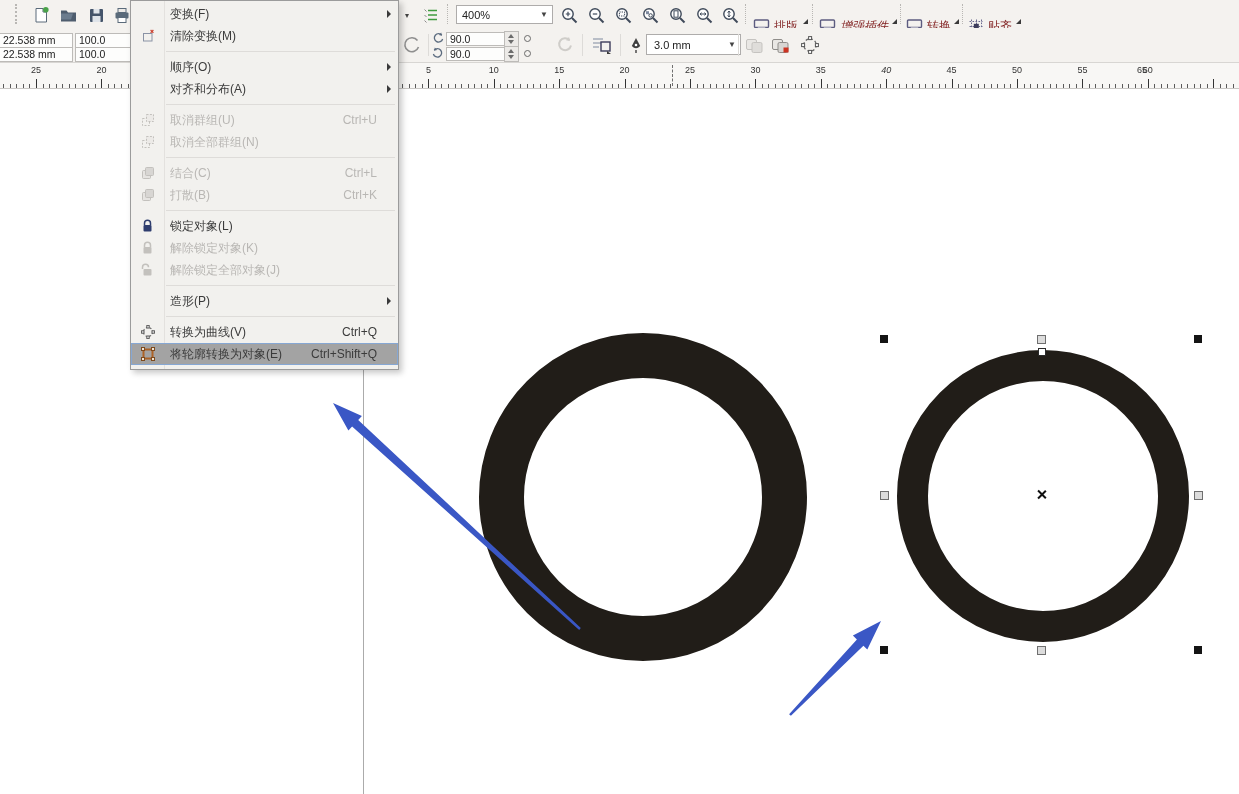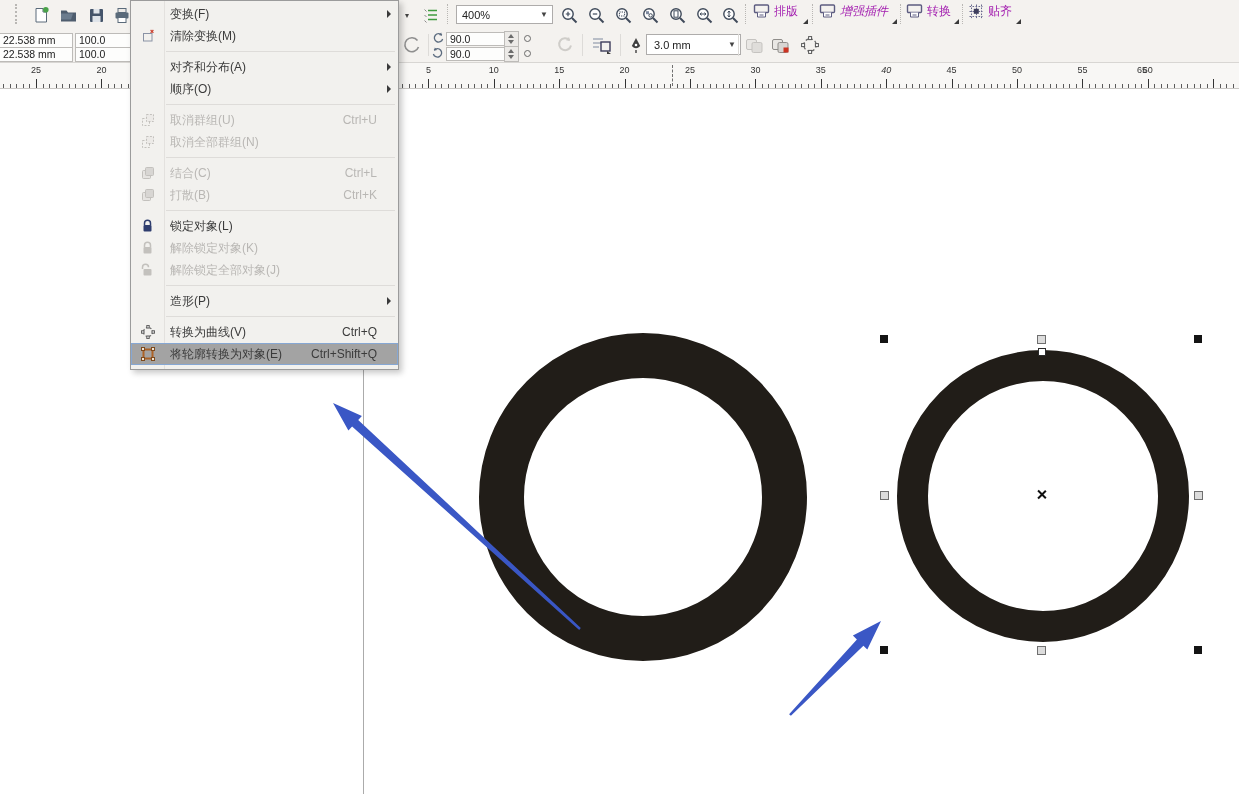--- a/index.html
+++ b/index.html
@@ -8,21 +8,21 @@
 
   
   .toolbar1{position:absolute;left:0;top:0;width:1239px;height:28px;background:#f4f2ef;border-bottom:1px solid #e6e4e1;z-index:2;}
   .toolbar2{position:absolute;left:0;top:28px;width:1239px;height:34px;background:#f4f2ef;border-bottom:1px solid #d8d6d3;z-index:2;}
   .tbicon{position:absolute;top:5px;width:20px;height:20px;display:flex;align-items:center;justify-content:center;}
   .dots{position:absolute;width:0;border-left:2px dotted #b9b7b4;}
   .vsep{position:absolute;width:0;border-left:1px solid #dddBd8;}
   .vsep.dotted{border-left:1px dotted #b9b7b4;}
   .combo{position:absolute;background:#fff;border:1px solid #aeacab;display:flex;align-items:center;font-size:11px;color:#222;}
   .combo .caret{margin-left:auto;font-size:8px;color:#444;padding:0 4px;}
-  .tbtn{position:absolute;top:0;height:22px;display:flex;align-items:center;gap:4px;font-size:12px;color:#a21caf;cursor:default;}
+  .tbtn{position:absolute;top:15px;height:22px;display:flex;align-items:center;gap:4px;font-size:12px;color:#7f1d1d;cursor:default;}
   .cornerarrow{position:absolute;width:0;height:0;border-left:5px solid transparent;border-bottom:5px solid #3a3a3a;}
   .fbox{position:absolute;background:#fdfdfc;border:1px solid #bdbbb8;font-size:10.5px;color:#222;line-height:12px;padding:0 3px;white-space:nowrap;overflow:hidden;}
   .spinbox{position:absolute;width:13px;height:14px;border:1px solid #bdbbb8;background:#eceae7;}
   .spinbox:before,.spinbox:after{content:'';position:absolute;left:3px;width:0;height:0;border-left:3px solid transparent;border-right:3px solid transparent;}
   .spinbox:before{top:2px;border-bottom:4px solid #6b6b6b;}
   .spinbox:after{bottom:2px;border-top:4px solid #6b6b6b;}
   .degree{position:absolute;width:5px;height:5px;border:1px solid #6b6b6b;border-radius:50%;}
 
   
   .ruler{position:absolute;left:0;top:62px;width:1239px;height:26px;background:#f8f7f5;border-bottom:1px solid #c9c7c4;z-index:1;}
@@ -538,27 +538,27 @@
             <rect x="2.5" y="4.5" width="8.5" height="7.5" fill="none" stroke="#8a93a5"></rect>
             <path d="M9.6 1l2.8 2.8M12.4 1L9.6 3.8" stroke="#cc4433" stroke-width="1.2"></path>
           </svg>
         </span>
         <span class="label">清除变换(M)</span>
         <span class="shortcut"></span>
       </div>
       <div class="msep"></div>
       <div class="mi">
         <span class="icon"></span>
-        <span class="label">对齐和分布(A)</span>
+        <span class="label">顺序(O)</span>
         <span class="shortcut"></span>
         <span class="sub"></span>
       </div>
       <div class="mi">
         <span class="icon"></span>
-        <span class="label">顺序(O)</span>
+        <span class="label">对齐和分布(A)</span>
         <span class="shortcut"></span>
         <span class="sub"></span>
       </div>
       <div class="msep"></div>
       <div class="mi disabled">
         <span class="icon">
           <svg width="14" height="14" viewBox="0 0 14 14">
             <rect x="1.5" y="5.5" width="7" height="7" fill="none" stroke="#c3c1bd" stroke-dasharray="2 1.4"></rect>
             <rect x="5.5" y="1.5" width="7" height="7" fill="#eceae7" stroke="#c3c1bd" stroke-dasharray="2 1.4"></rect>
           </svg>

